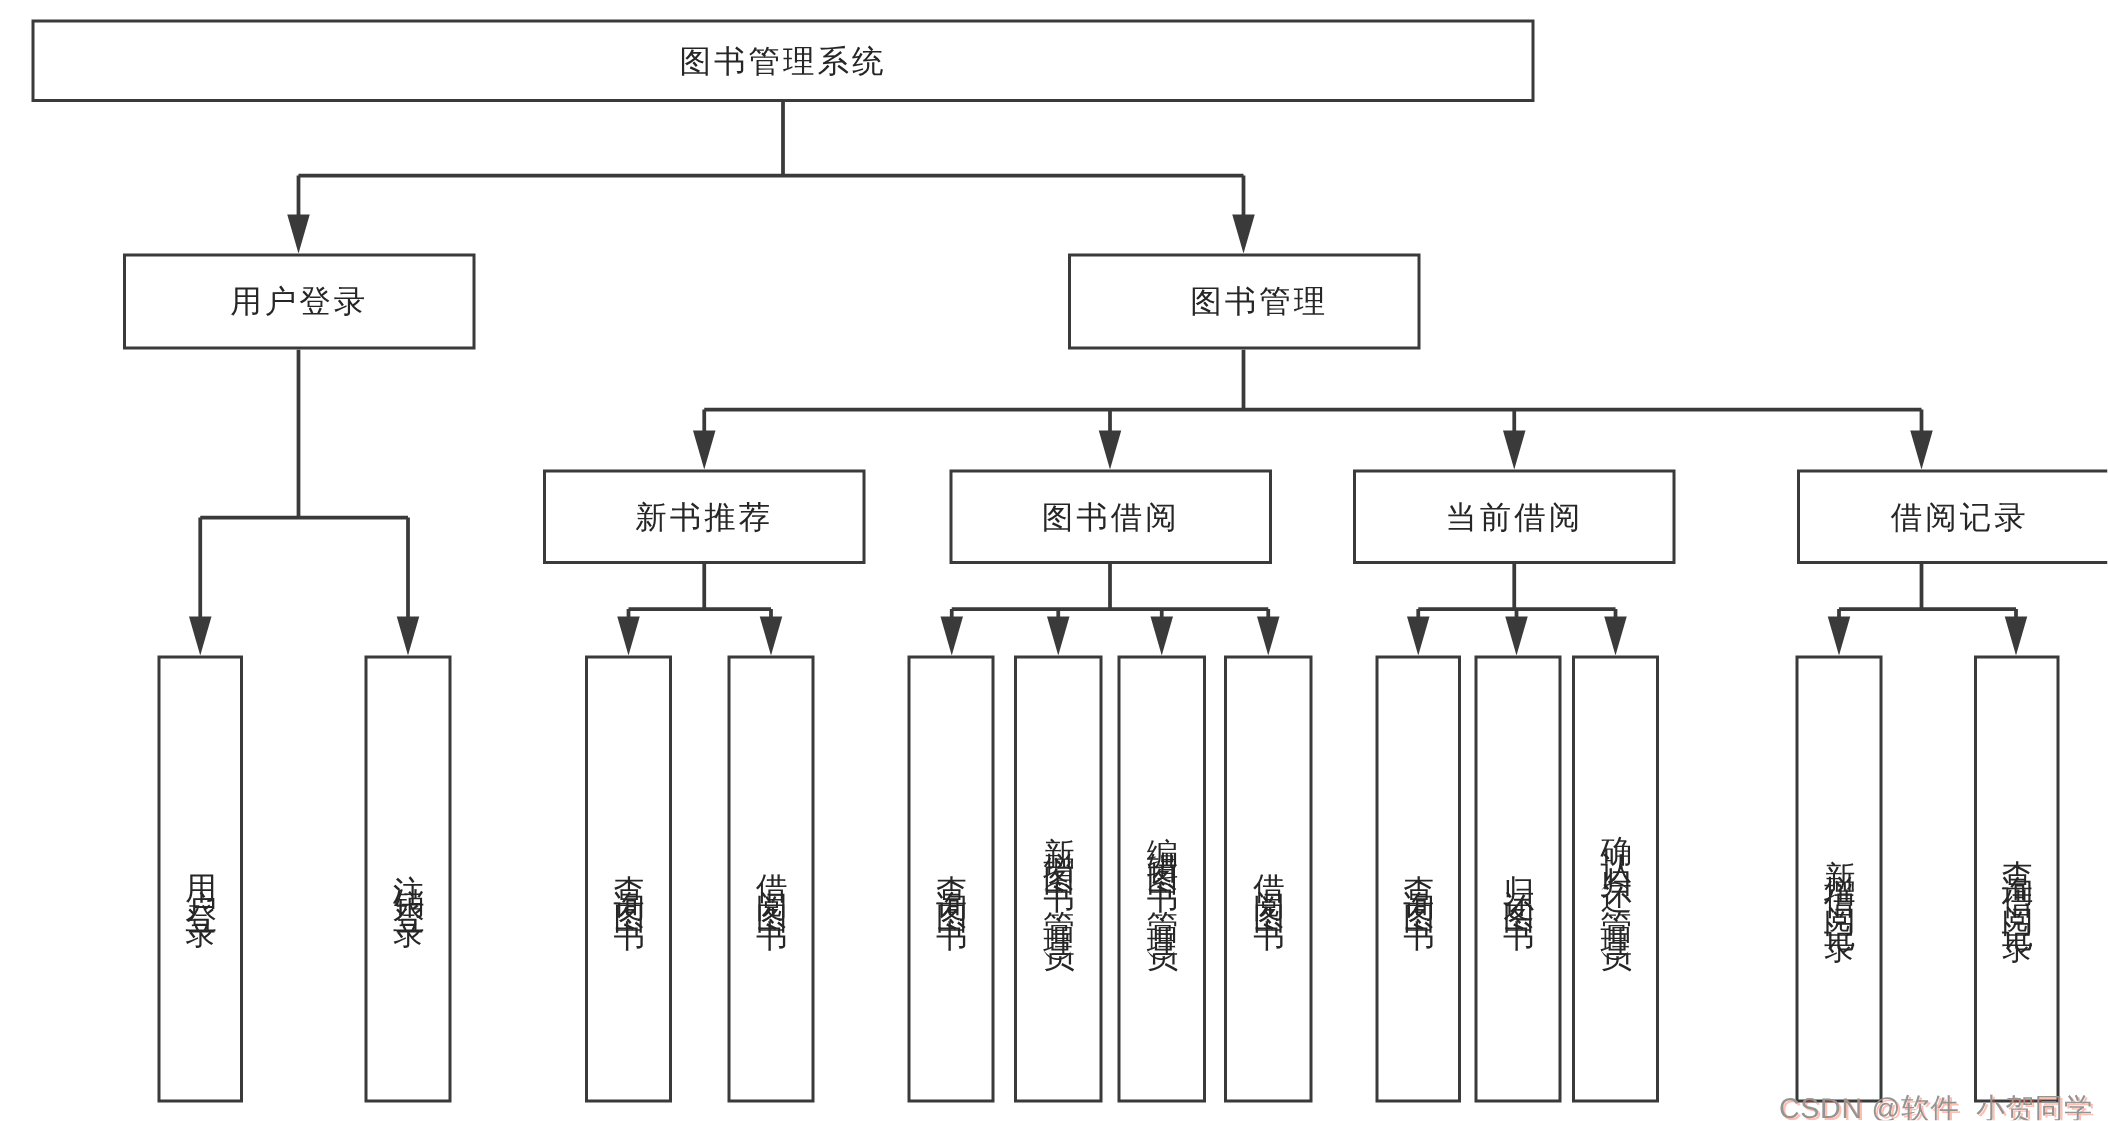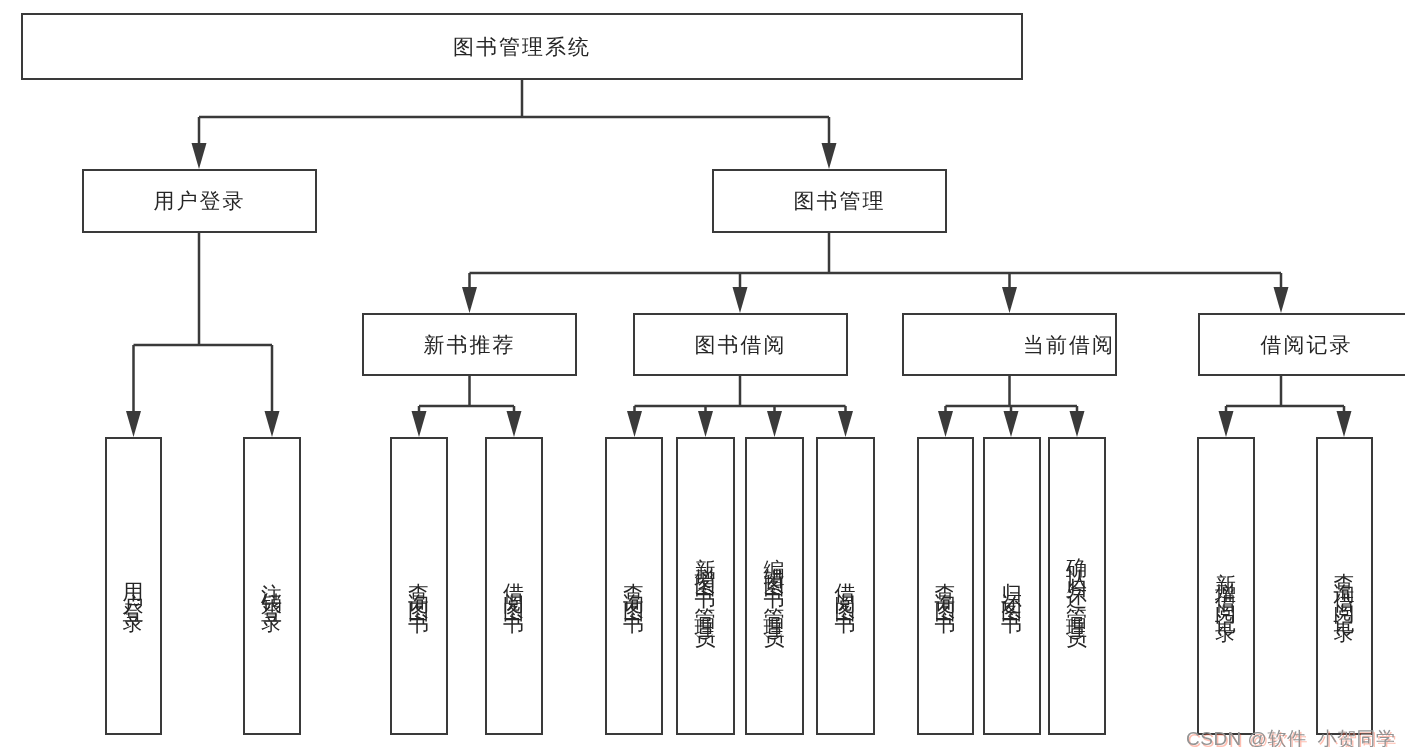--- a/index.html
+++ b/index.html
@@ -92,38 +92,38 @@
     <polygon points="698,411 713,411 705.5,437"></polygon>
     <polygon points="767,411 782,411 774.5,437"></polygon>
     <polygon points="838,411 853,411 845.5,437"></polygon>
     <polygon points="938,411 953,411 945.5,437"></polygon>
     <polygon points="1003.5,411 1018.5,411 1011,437"></polygon>
     <polygon points="1069.5,411 1084.5,411 1077,437"></polygon>
     <polygon points="1218.5,411 1233.5,411 1226,437"></polygon>
     <polygon points="1336.5,411 1351.5,411 1344,437"></polygon>
   </svg>
 
-  <div class="node h" style="left:21px;top:13px;width:1002px;height:67px;">
+  <div class="node h" style="left:21px;top:13px;width:1002px;height:55px;">
     <span>图书管理系统</span>
   </div>
 
   <div class="node h" style="left:82px;top:169px;width:235px;height:64px;">
     <span>用户登录</span>
   </div>
   <div class="node h" style="left:712px;top:169px;width:235px;height:64px;padding-left:20px;">
     <span>图书管理</span>
   </div>
 
   <div class="node h" style="left:633px;top:313px;width:215px;height:63px;">
     <span>图书借阅</span>
   </div>
   <div class="node h" style="left:362px;top:313px;width:215px;height:63px;">
     <span>新书推荐</span>
   </div>
-  <div class="node h" style="left:902px;top:313px;width:215px;height:63px;justify-content:flex-end;">
+  <div class="node h" style="left:902px;top:313px;width:215px;height:63px;">
     <span>当前借阅</span>
   </div>
   <div class="node h" style="left:1198px;top:313px;width:217px;height:63px;">
     <span>借阅记录</span>
   </div>
 
   <div class="node leaf" style="left:105px;top:437px;width:57px;height:298px;">
     <span>用户登录</span>
   </div>
   <div class="node leaf" style="left:243px;top:437px;width:58px;height:298px;">

